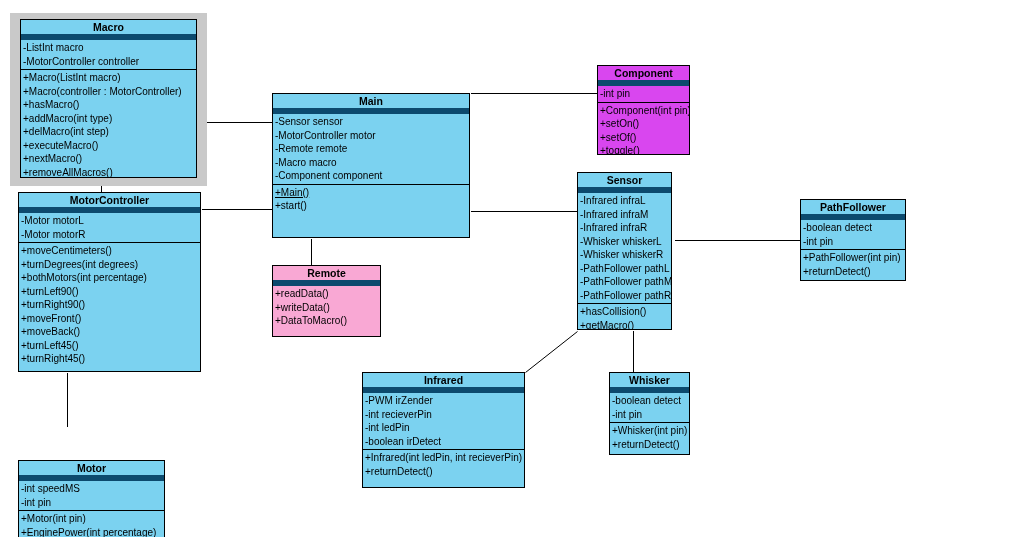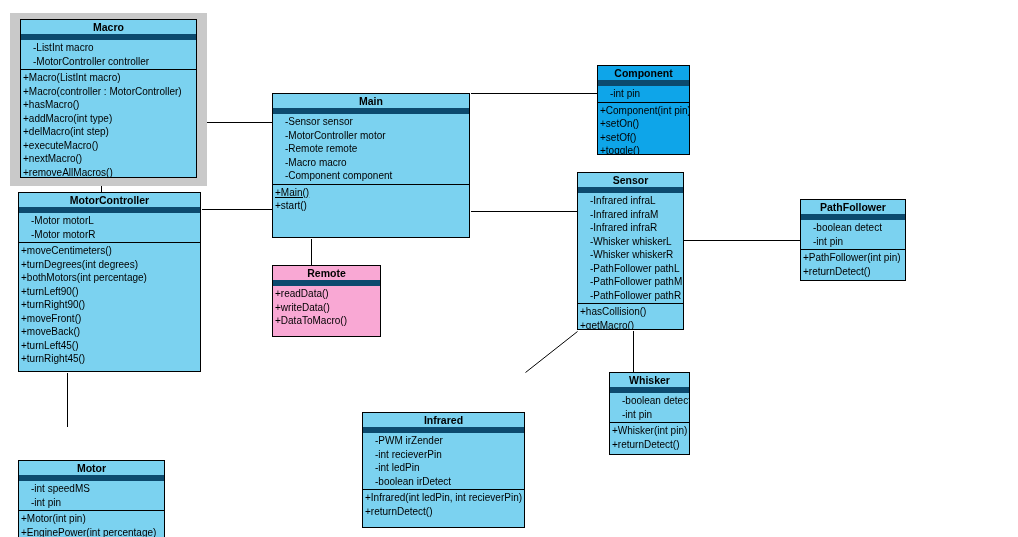--- a/index.html
+++ b/index.html
@@ -40,21 +40,21 @@
     padding-top: 1px;
     font-size: 10.5px;
     font-weight: bold;
     text-align: center;
     border-bottom: 6px solid #0c4a6e;
     white-space: nowrap;
   }
   .uml-attrs {
     flex: 0 0 auto;
     border-bottom: 1px solid #000000;
-    padding: 1px 12px;
+    padding: 1px 2px;
   }
   .uml-methods {
     flex: 1 1 auto;
     padding: 1px 2px;
   }
   .uml-row { white-space: nowrap; }
   .uml-row.underline { text-decoration: underline; }
 </style>
 </head>
 <body>
@@ -134,33 +134,33 @@
       </div>
     </div>
     <div class="uml-class" style="left: 272px; top: 265px; width: 109px; height: 72px; background: #f9a8d4; border-color: rgb(0, 0, 0);">
       <div class="uml-title">Remote</div>
       <div class="uml-methods">
         <div class="uml-row">+readData()</div>
         <div class="uml-row">+writeData()</div>
         <div class="uml-row">+DataToMacro()</div>
       </div>
     </div>
-    <div class="uml-class" style="left: 597px; top: 65px; width: 93px; height: 90px; background: #0ea5e9; border-color: rgb(0, 0, 0);">
+    <div class="uml-class" style="left: 597px; top: 65px; width: 93px; height: 90px; background: #d946ef; border-color: rgb(0, 0, 0);">
       <div class="uml-title">Component</div>
       <div class="uml-attrs">
         <div class="uml-row">-int pin</div>
       </div>
       <div class="uml-methods">
         <div class="uml-row">+Component(int pin)</div>
         <div class="uml-row">+setOn()</div>
         <div class="uml-row">+setOf()</div>
         <div class="uml-row">+toggle()</div>
       </div>
     </div>
-    <div class="uml-class" style="left: 577px; top: 172px; width: 107px; height: 158px; background: rgb(123, 210, 240); border-color: rgb(0, 0, 0);">
+    <div class="uml-class" style="left: 577px; top: 172px; width: 95px; height: 158px; background: rgb(123, 210, 240); border-color: rgb(0, 0, 0);">
       <div class="uml-title">Sensor</div>
       <div class="uml-attrs">
         <div class="uml-row">-Infrared infraL</div>
         <div class="uml-row">-Infrared infraM</div>
         <div class="uml-row">-Infrared infraR</div>
         <div class="uml-row">-Whisker whiskerL</div>
         <div class="uml-row">-Whisker whiskerR</div>
         <div class="uml-row">-PathFollower pathL</div>
         <div class="uml-row">-PathFollower pathM</div>
         <div class="uml-row">-PathFollower pathR</div>
@@ -174,21 +174,21 @@
       <div class="uml-title">PathFollower</div>
       <div class="uml-attrs">
         <div class="uml-row">-boolean detect</div>
         <div class="uml-row">-int pin</div>
       </div>
       <div class="uml-methods">
         <div class="uml-row">+PathFollower(int pin)</div>
         <div class="uml-row">+returnDetect()</div>
       </div>
     </div>
-    <div class="uml-class" style="left: 362px; top: 372px; width: 163px; height: 116px; background: rgb(123, 210, 240); border-color: rgb(0, 0, 0); margin-top: 40px;">
+    <div class="uml-class" style="left: 362px; top: 372px; width: 163px; height: 116px; background: rgb(123, 210, 240); border-color: rgb(0, 0, 0);">
       <div class="uml-title">Infrared</div>
       <div class="uml-attrs">
         <div class="uml-row">-PWM irZender</div>
         <div class="uml-row">-int recieverPin</div>
         <div class="uml-row">-int ledPin</div>
         <div class="uml-row">-boolean irDetect</div>
       </div>
       <div class="uml-methods">
         <div class="uml-row">+Infrared(int ledPin, int recieverPin)</div>
         <div class="uml-row">+returnDetect()</div>

